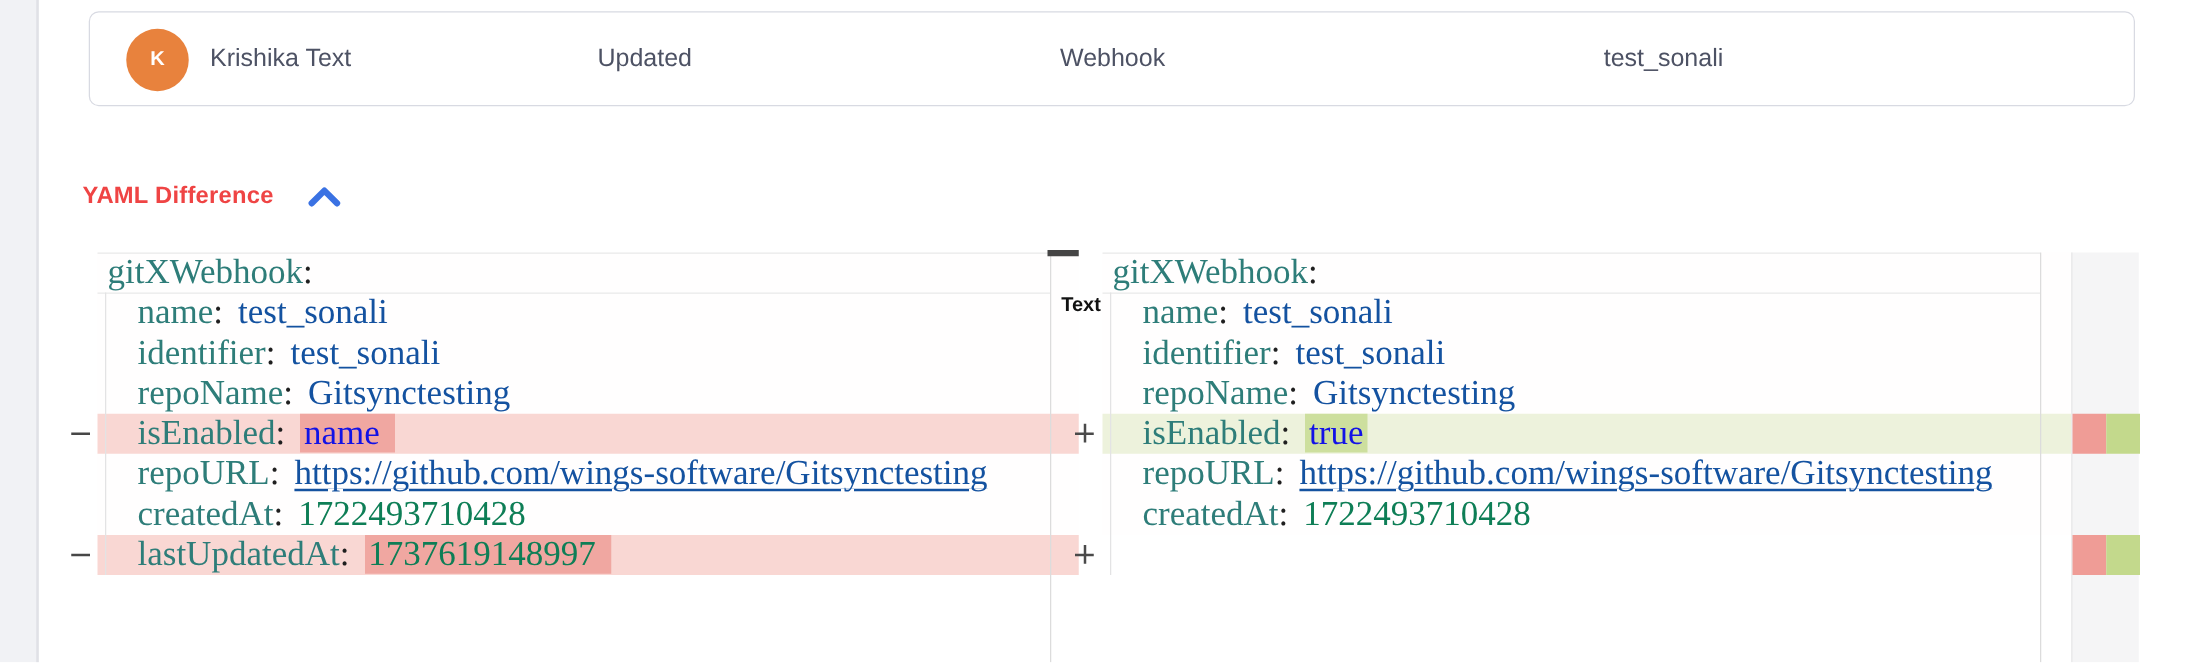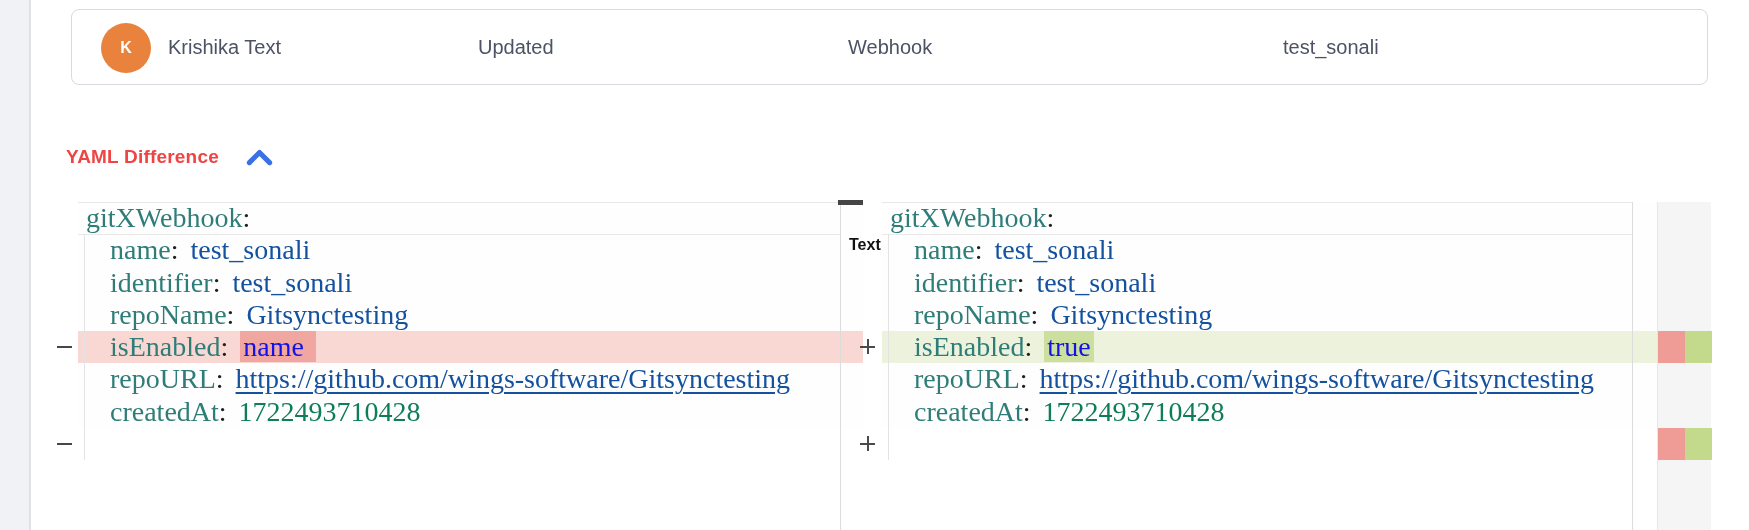--- a/index.html
+++ b/index.html
@@ -101,20 +101,21 @@
   </svg>
 
   <div class="pane p-left" id="pane-left">
       <div class="code-line lvl0"><span class="tok-key">gitXWebhook</span><span class="tok-colon">:</span></div>
       <div class="code-line lvl1"><span class="tok-key">name</span><span class="tok-colon">:</span><span class="val v-string">test_sonali</span></div>
       <div class="code-line lvl1"><span class="tok-key">identifier</span><span class="tok-colon">:</span><span class="val v-string">test_sonali</span></div>
       <div class="code-line lvl1"><span class="tok-key">repoName</span><span class="tok-colon">:</span><span class="val v-string">Gitsynctesting</span></div>
       <div class="code-line lvl1 removed"><span class="tok-key">isEnabled</span><span class="tok-colon">:</span><span class="val v-keyword chip-removed">name</span></div>
       <div class="code-line lvl1"><span class="tok-key">repoURL</span><span class="tok-colon">:</span><span class="val v-url">https://github.com/wings-software/Gitsynctesting</span></div>
       <div class="code-line lvl1"><span class="tok-key">createdAt</span><span class="tok-colon">:</span><span class="val v-number">1722493710428</span></div>
+      <div class="code-line lvl1 removed"><span class="tok-key">lastUpdatedAt</span><span class="tok-colon">:</span><span class="val v-number chip-removed">1737619148997</span></div>
     </div>
   <div class="pane p-right" id="pane-right">
       <div class="code-line lvl0"><span class="tok-key">gitXWebhook</span><span class="tok-colon">:</span></div>
       <div class="code-line lvl1"><span class="tok-key">name</span><span class="tok-colon">:</span><span class="val v-string">test_sonali</span></div>
       <div class="code-line lvl1"><span class="tok-key">identifier</span><span class="tok-colon">:</span><span class="val v-string">test_sonali</span></div>
       <div class="code-line lvl1"><span class="tok-key">repoName</span><span class="tok-colon">:</span><span class="val v-string">Gitsynctesting</span></div>
       <div class="code-line lvl1 added"><span class="tok-key">isEnabled</span><span class="tok-colon">:</span><span class="val v-keyword chip-added">true</span></div>
       <div class="code-line lvl1"><span class="tok-key">repoURL</span><span class="tok-colon">:</span><span class="val v-url">https://github.com/wings-software/Gitsynctesting</span></div>
       <div class="code-line lvl1"><span class="tok-key">createdAt</span><span class="tok-colon">:</span><span class="val v-number">1722493710428</span></div>
     </div>

